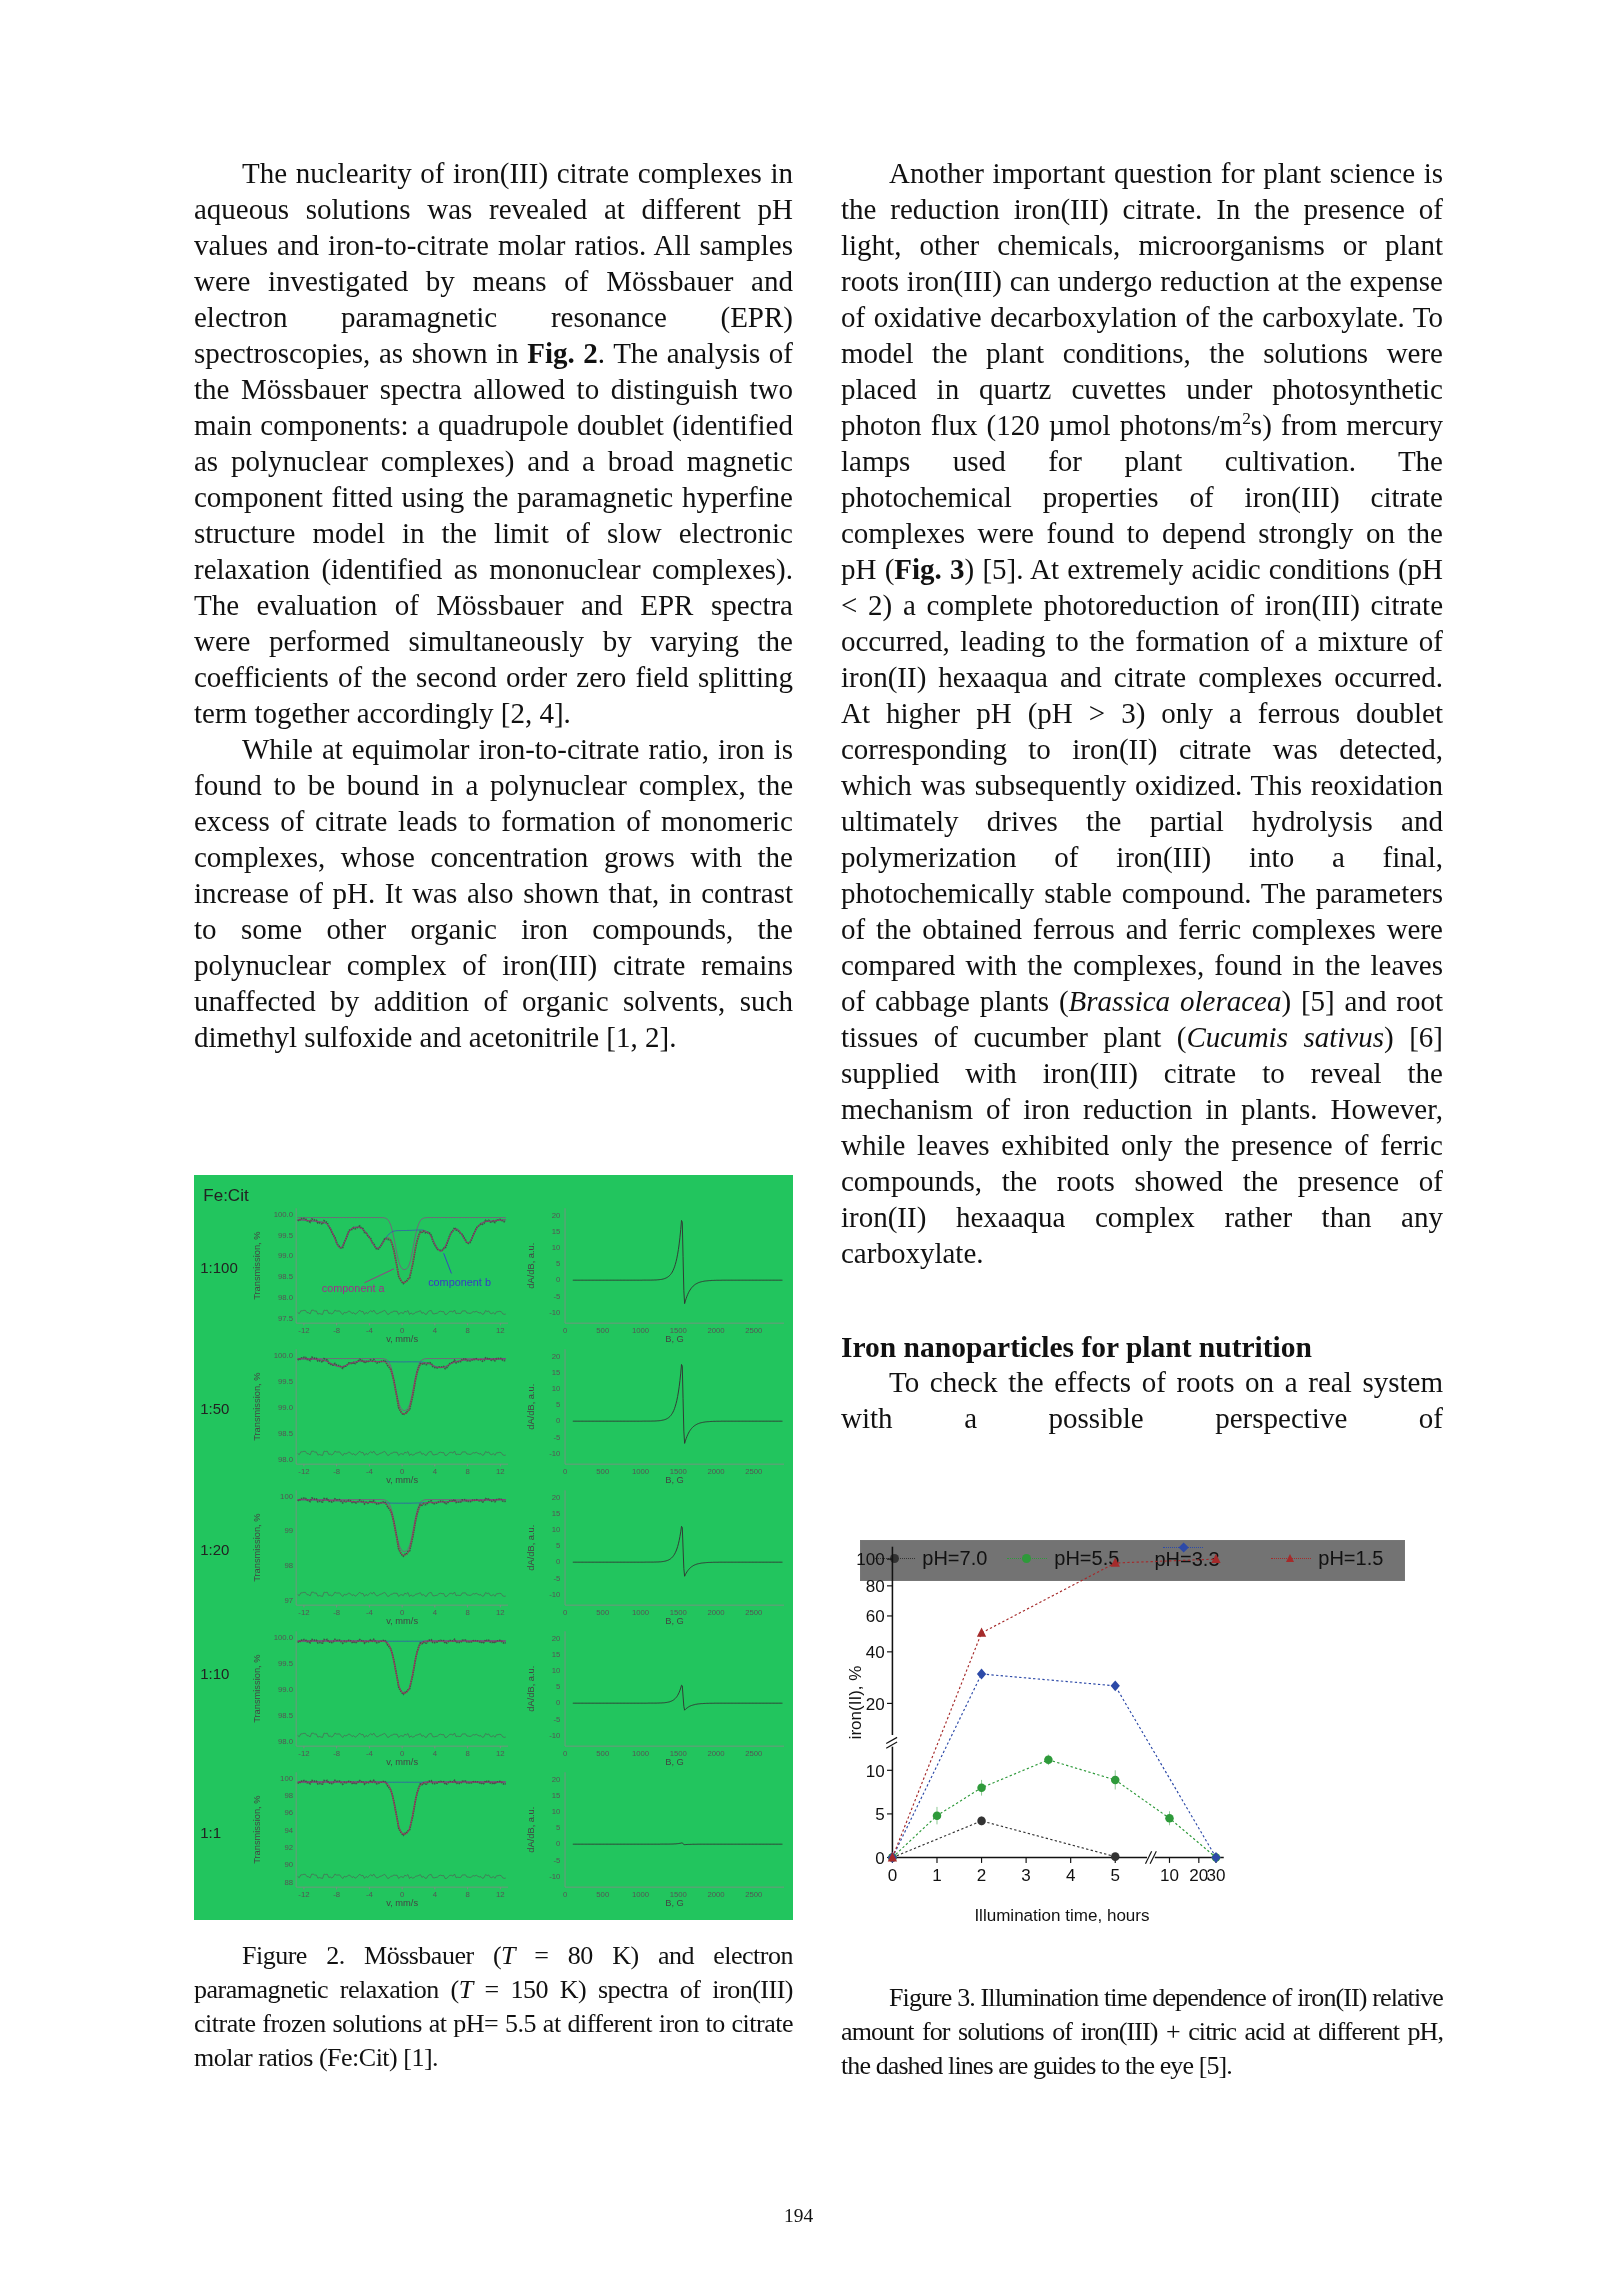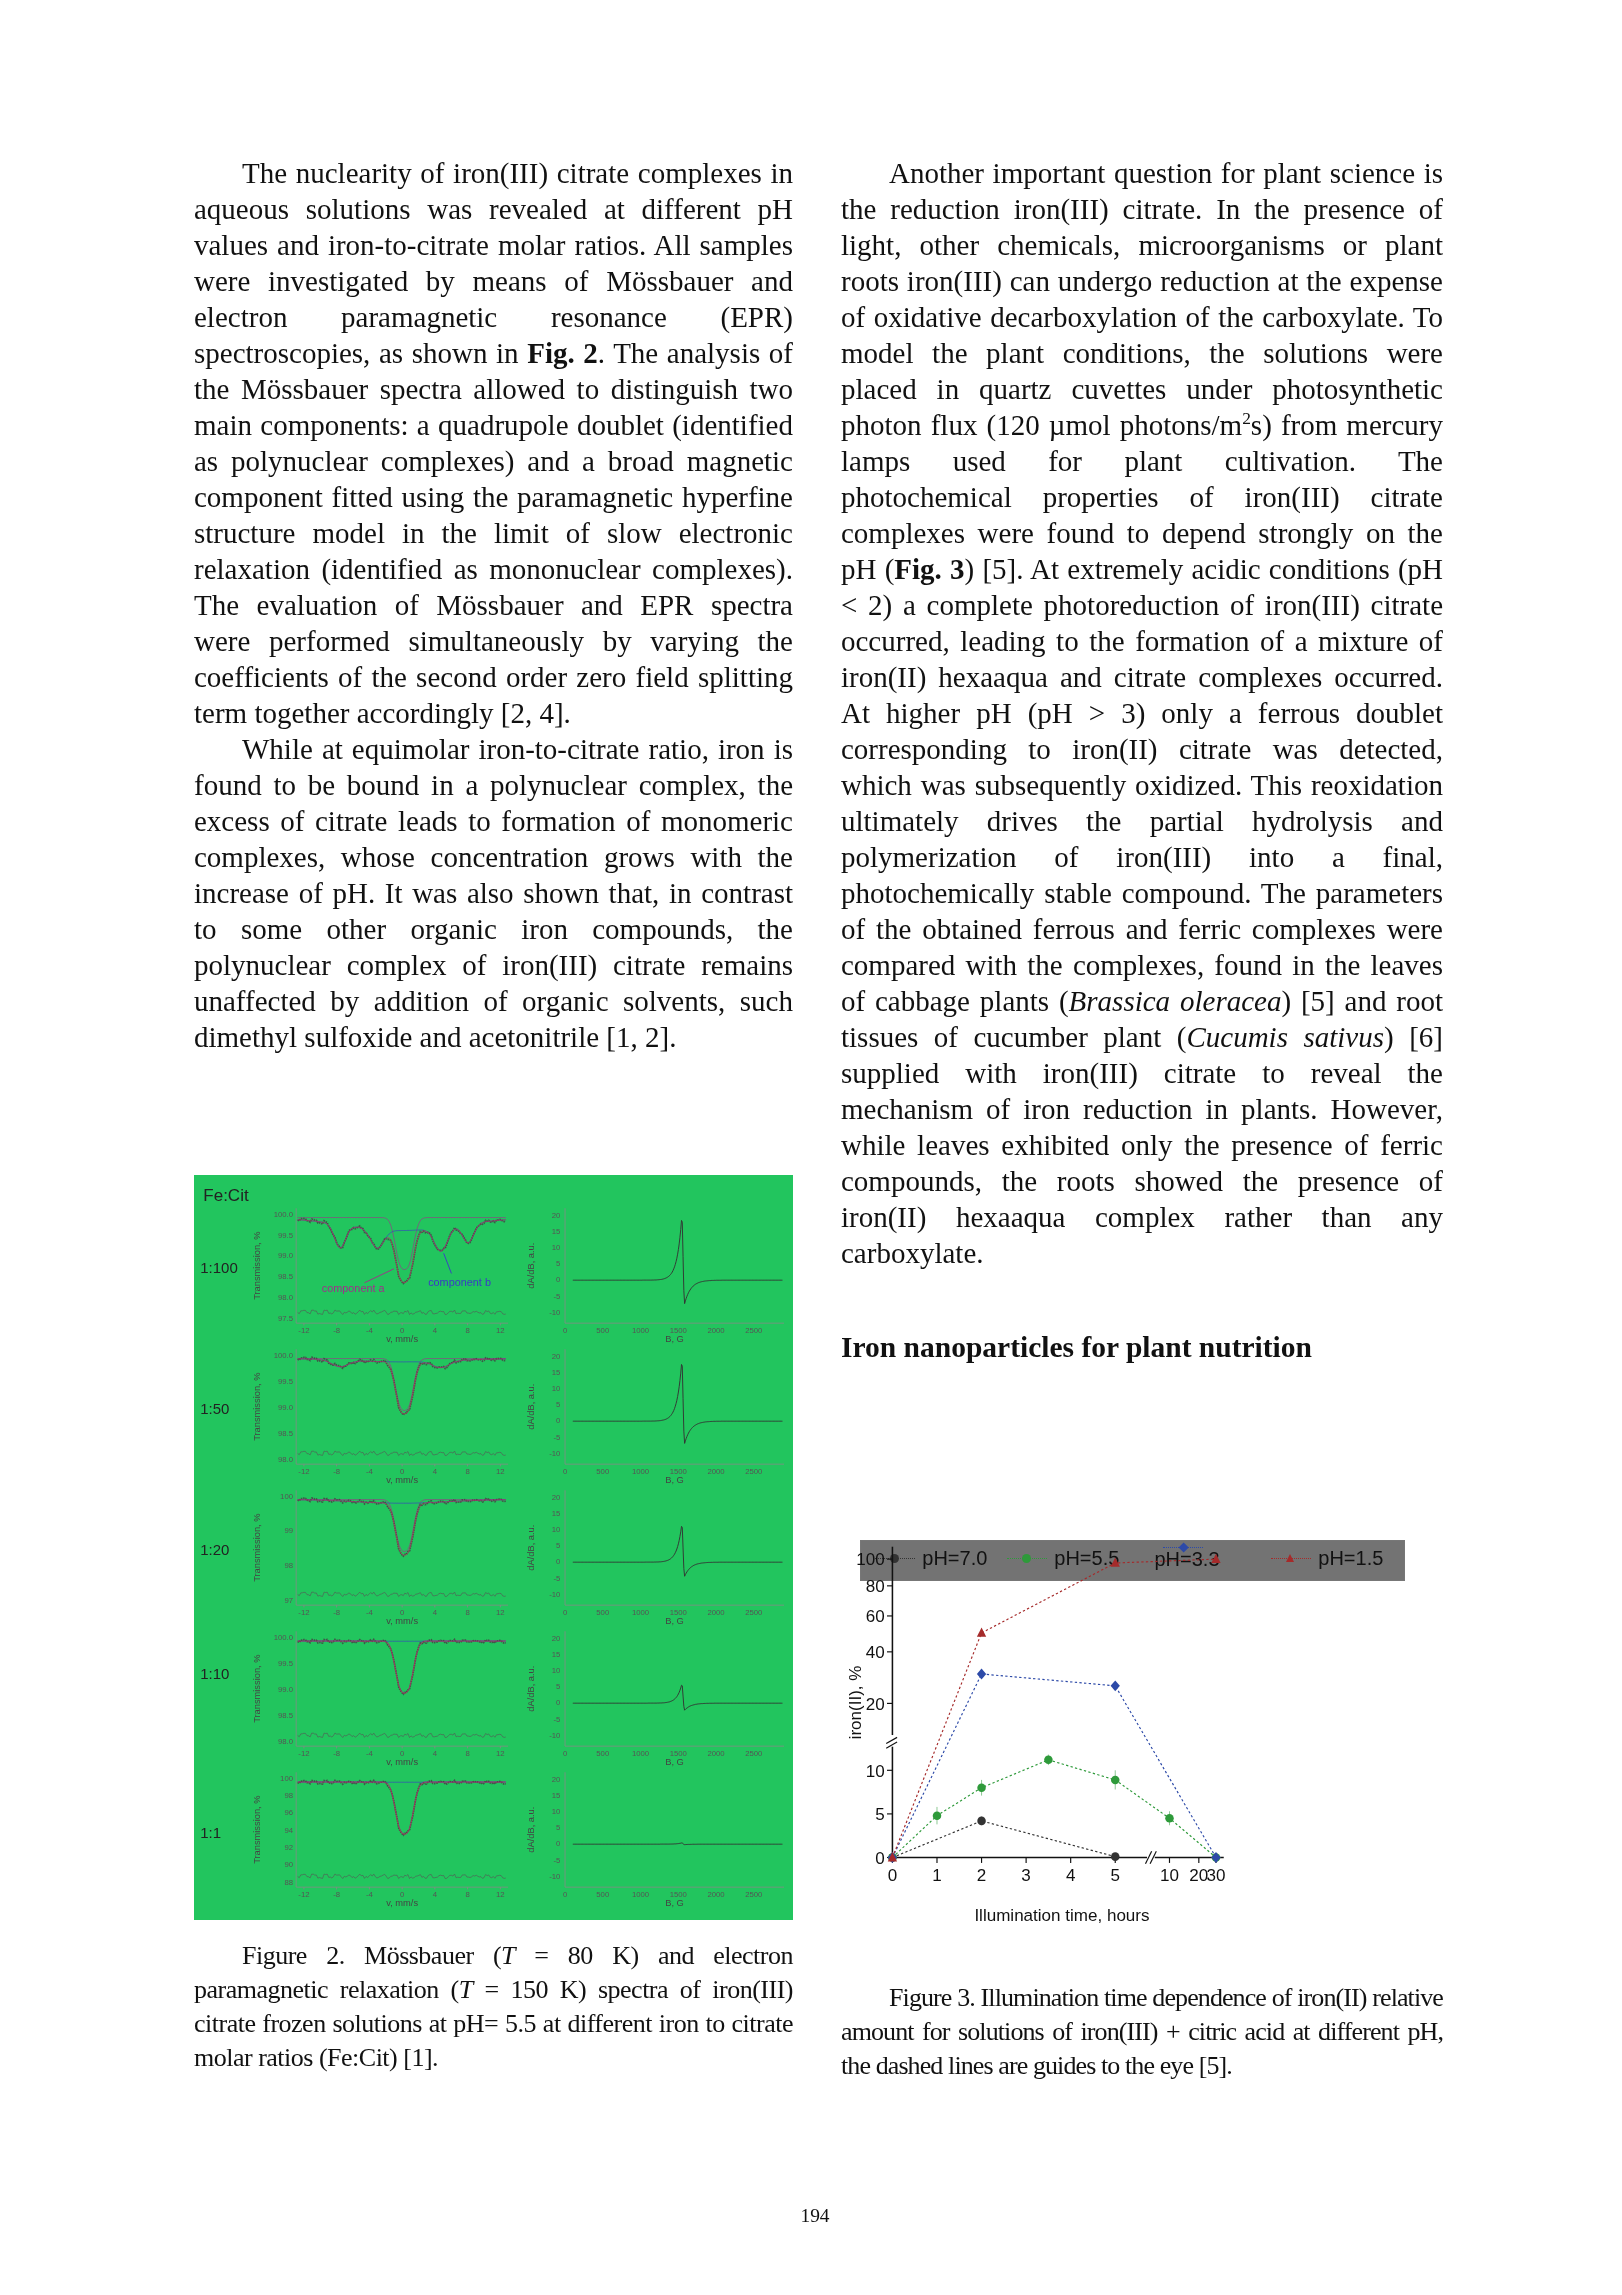--- a/index.html
+++ b/index.html
@@ -27,21 +27,21 @@
   #cap3 { left: 841px; top: 1981px; width: 602px; text-indent: 48px; letter-spacing: -0.9px; }
 
   
   #fig3 { position: absolute; left: 844px; top: 1532px; width: 613px; height: 434px; }
   .legend-box { position: absolute; left: 15.5px; top: 7.8px; width: 543px; height: 39px; border: 1.6px solid #777; background: #737373; }
   .legend-item { position: absolute; top: 6.2px; font-family: "Liberation Sans", sans-serif; font-size: 20px; color: #111; display: flex; align-items: center; }
   .legend-line { display: inline-block; width: 40px; border-top: 1.6px dotted; margin-right: 7.8px; position: relative; }
   .legend-marker { position: absolute; left: 15.5px; top: -5.4px; width: 9.3px; height: 9.3px; }
   .chart-text { font-family: "Liberation Sans", sans-serif; fill: #111; }
 
-  #page-number { position: absolute; left: 784px; top: 2205px; width: 62px; text-align: center; font-size: 19.4px; }
+  #page-number { position: absolute; left: 784px; top: 2205px; width: 62px; font-size: 19.4px; }
 </style>
 </head>
 <body>
 
 <div class="col col-left">
   <p class="para"><span>The nuclearity of iron(III) citrate complexes in aqueous solutions was revealed at different pH values and iron-to-citrate molar ratios. All samples were investigated by means of Mössbauer and electron paramagnetic resonance (EPR) spectroscopies, as shown in </span><b>Fig. 2</b><span>. The analysis of the Mössbauer spectra allowed to distinguish two main components: a quadrupole doublet (identified as polynuclear complexes) and a broad magnetic component fitted using the paramagnetic hyperfine structure model in the limit of slow electronic relaxation (identified as mononuclear complexes). The evaluation of Mössbauer and EPR spectra were performed simultaneously by varying the coefficients of the second order zero field splitting term together accordingly [2, 4].</span></p>
   <p class="para">While at equimolar iron-to-citrate ratio, iron is found to be bound in a polynuclear complex, the excess of citrate leads to formation of monomeric complexes, whose concentration grows with the increase of pH. It was also shown that, in contrast to some other organic iron compounds, the polynuclear complex of iron(III) citrate remains unaffected by addition of organic solvents, such dimethyl sulfoxide and acetonitrile [1, 2].</p>
 </div>
 
 <div id="fig2">
@@ -309,20 +309,21 @@
         <path d="M68 96.7L69 96.7L70 96.7L71 96.7L72 96.7L73 96.7L74 96.7L75 96.7L76 96.7L77 96.7L78 96.7L79 96.7L80 96.7L81 96.7L82 96.7L83 96.7L84 96.7L85 96.7L86 96.7L87 96.7L88 96.7L89 96.7L90 96.7L91 96.7L92 96.7L93 96.7L94 96.7L95 96.7L96 96.7L97 96.7L98 96.7L99 96.7L100 96.7L101 96.7L102 96.7L103 96.7L104 96.7L105 96.7L106 96.7L107 96.7L108 96.7L109 96.7L110 96.7L111 96.7L112 96.7L113 96.7L114 96.7L115 96.7L116 96.7L117 96.7L118 96.7L119 96.7L120 96.7L121 96.7L122 96.7L123 96.7L124 96.7L125 96.7L126 96.7L127 96.7L128 96.7L129 96.7L130 96.7L131 96.7L132 96.7L133 96.7L134 96.7L135 96.7L136 96.7L137 96.7L138 96.7L139 96.7L140 96.7L141 96.7L142 96.7L143 96.7L144 96.7L145 96.7L146 96.7L147 96.7L148 96.7L149 96.7L150 96.7L151 96.7L152 96.7L153 96.7L154 96.7L155 96.7L156 96.7L157 96.7L158 96.7L159 96.7L160 96.7L161 96.7L162 96.7L163 96.7L164 96.7L165 96.7L166 96.7L167 96.7L168 96.7L169 96.7L170 96.7L171 96.7L172 96.7L173 96.7L174 96.7L175 96.7L176 96.7L177 96.7L178 96.7L179 96.7L180 96.7L181 96.6L182 96.6L183 96.6L184 96.6L185 96.6L186 96.6L187 96.6L188 96.6L189 96.6L190 96.6L191 96.6L192 96.6L193 96.5L194 96.5L195 96.5L196 96.5L197 96.4L198 96.4L199 96.3L200 96.3L201 96.2L202 96.1L203 96.0L204 95.9L205 95.7L206 95.6L207 95.4L208 95.1L209 95.2L210 96.1L211 96.9L212 97.3L213 97.2L214 97.1L215 97.1L216 97.0L217 97.0L218 97.0L219 96.9L220 96.9L221 96.9L222 96.8L223 96.8L224 96.8L225 96.8L226 96.8L227 96.8L228 96.7L229 96.7L230 96.7L231 96.7L232 96.7L233 96.7L234 96.7L235 96.7L236 96.7L237 96.7L238 96.7L239 96.7L240 96.7L241 96.7L242 96.7L243 96.7L244 96.7L245 96.7L246 96.7L247 96.7L248 96.7L249 96.7L250 96.7L251 96.7L252 96.7L253 96.7L254 96.7L255 96.7L256 96.7L257 96.7L258 96.7L259 96.7L260 96.7L261 96.7L262 96.7L263 96.7L264 96.7L265 96.7L266 96.7L267 96.7L268 96.7L269 96.7L270 96.7L271 96.7L272 96.7L273 96.7L274 96.7L275 96.7L276 96.7L277 96.7L278 96.7L279 96.7L280 96.7L281 96.7L282 96.7L283 96.7L284 96.7L285 96.7L286 96.7L287 96.7L288 96.7L289 96.7L290 96.7L291 96.7L292 96.7L293 96.7L294 96.7L295 96.7L296 96.7L297 96.7L298 96.7L299 96.7L300 96.7L301 96.7L302 96.7L303 96.7L304 96.7L305 96.7L306 96.7L307 96.7L308 96.7L309 96.7L310 96.7L311 96.7L312 96.7L313 96.7L314 96.7L315 96.7L316 96.7L317 96.7L318 96.7L319 96.7L320 96.7L321 96.7L322 96.7L323 96.7L324 96.7L325 96.7L326 96.7L327 96.7L328 96.7L329 96.7L330 96.7L331 96.7L332 96.7L333 96.7L334 96.7L335 96.7L336 96.7L337 96.7L338 96.7" fill="none" stroke="#333" stroke-width="1.2"></path>
       </svg>
     </div>
 </div>
 
 <div id="cap2" class="caption"><span>Figure 2. Mössbauer (</span><i>T</i><span> = 80 K) and electron paramagnetic relaxation (</span><i>T</i><span> = 150 K) spectra of iron(III) citrate frozen solutions at pH= 5.5 at different iron to citrate molar ratios (Fe:Cit) [1].</span></div>
 
 <div class="col col-right">
   <p class="para"><span>Another important question for plant science is the reduction iron(III) citrate. In the presence of light, other chemicals, microorganisms or plant roots iron(III) can undergo reduction at the expense of oxidative decarboxylation of the carboxylate. To model the plant conditions, the solutions were placed in quartz cuvettes under photosynthetic photon flux (120 µmol photons/m</span><sup>2</sup><span>s) from mercury lamps used for plant cultivation. The photochemical properties of iron(III) citrate complexes were found to depend strongly on the pH (</span><b>Fig. 3</b><span>) [5]. At extremely acidic conditions (pH &lt; 2) a complete photoreduction of iron(III) citrate occurred, leading to the formation of a mixture of iron(II) hexaaqua and citrate complexes occurred. At higher pH (pH &gt; 3) only a ferrous doublet corresponding to iron(II) citrate was detected, which was subsequently oxidized. This reoxidation ultimately drives the partial hydrolysis and polymerization of iron(III) into a final, photochemically stable compound. The parameters of the obtained ferrous and ferric complexes were compared with the complexes, found in the leaves of cabbage plants (</span><i>Brassica oleracea</i><span>) [5] and root tissues of cucumber plant (</span><i>Cucumis sativus</i><span>) [6] supplied with iron(III) citrate to reveal the mechanism of iron reduction in plants. However, while leaves exhibited only the presence of ferric compounds, the roots showed the presence of iron(II) hexaaqua complex rather than any carboxylate.</span></p>
   <div class="section-heading">Iron nanoparticles for plant nutrition</div>
+  <p class="para" style="text-align-last: justify;">To check the effects of roots on a real system with a possible perspective of</p>
 </div>
 
 <div id="fig3">
   <div class="legend-box" id="legend-box">
       <div class="legend-item" style="left: 14px;">
         <span class="legend-line" style="border-color: rgb(51, 51, 51);">
           <span class="legend-marker" style="background: rgb(51, 51, 51); border-radius: 50%;"></span>
         </span>
         <span>pH=7.0</span>
       </div>

